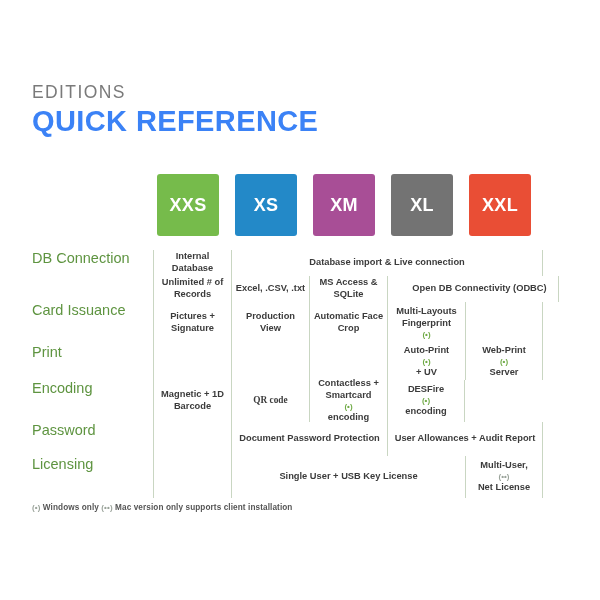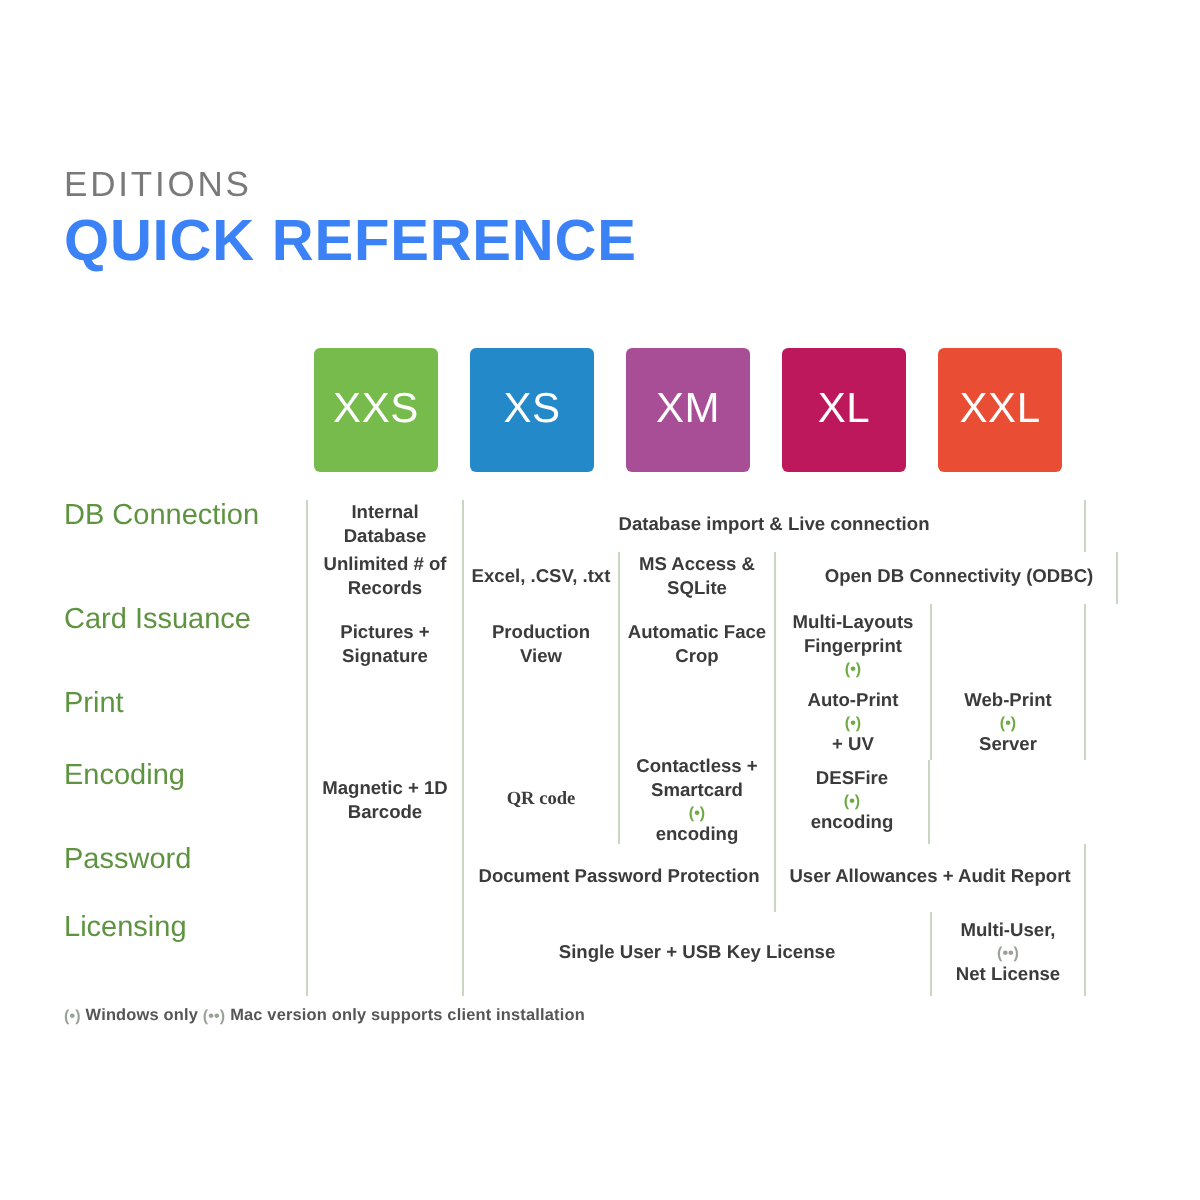--- a/index.html
+++ b/index.html
@@ -48,22 +48,22 @@
     gap: 16px;
   }
   .edition-tile {
     width: 62px;
     height: 62px;
     border-radius: 3px;
     display: flex;
     align-items: center;
     justify-content: center;
     color: #ffffff;
-    font-weight: normal;
-    font-size: 21px;
+    font-weight: bold;
+    font-size: 18px;
     letter-spacing: 0.3px;
     box-sizing: border-box;
   }
 
   
   #matrix {
     position: absolute;
     left: 32px;
     top: 250px;
     width: 536px;
@@ -147,21 +147,21 @@
 <div id="editions-row">
     <div class="edition-tile" style="background: rgb(118, 187, 75);">
       <span>XXS</span>
     </div>
     <div class="edition-tile" style="background: rgb(35, 137, 200);">
       <span>XS</span>
     </div>
     <div class="edition-tile" style="background: rgb(168, 78, 150);">
       <span>XM</span>
     </div>
-    <div class="edition-tile" style="background: #be185d;">
+    <div class="edition-tile" style="background: #737373;">
       <span>XL</span>
     </div>
     <div class="edition-tile" style="background: rgb(233, 78, 53);">
       <span>XXL</span>
     </div>
   </div>
 
 <div id="matrix">
     <div class="mrow">
       <div class="rowlabel">

